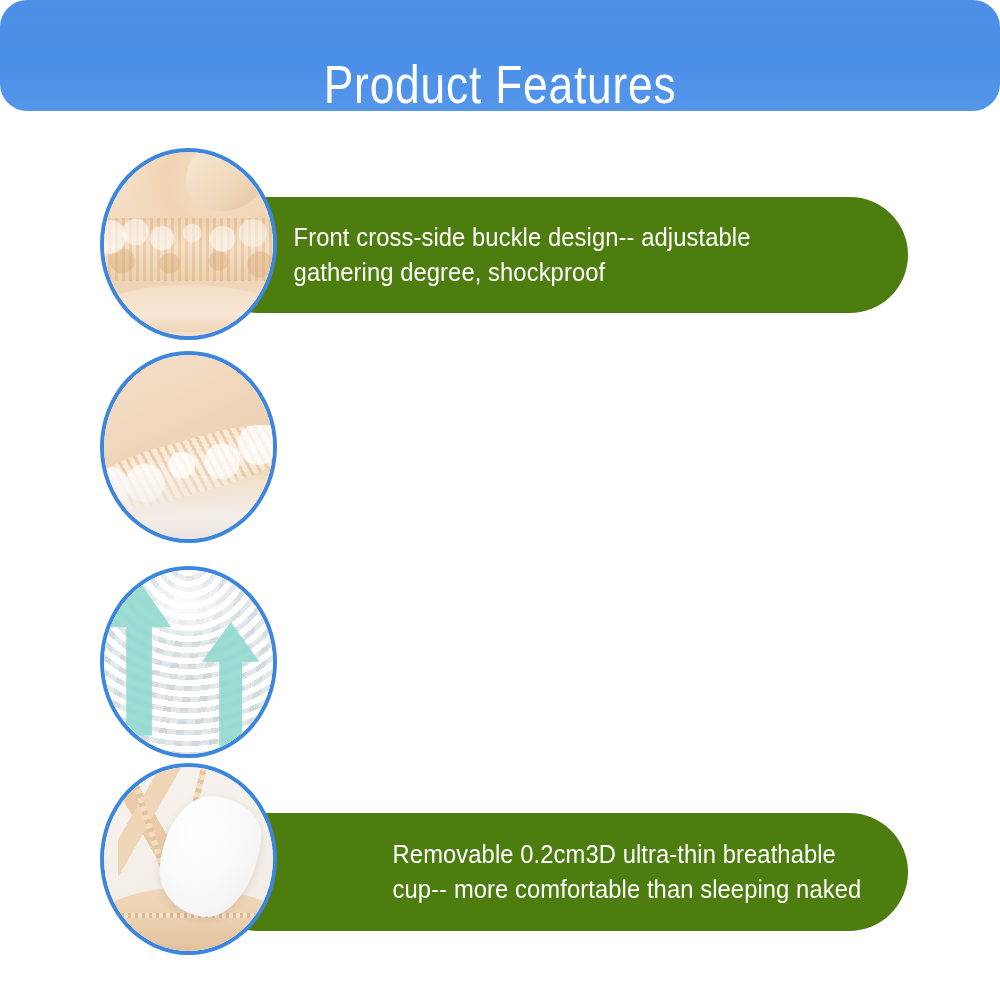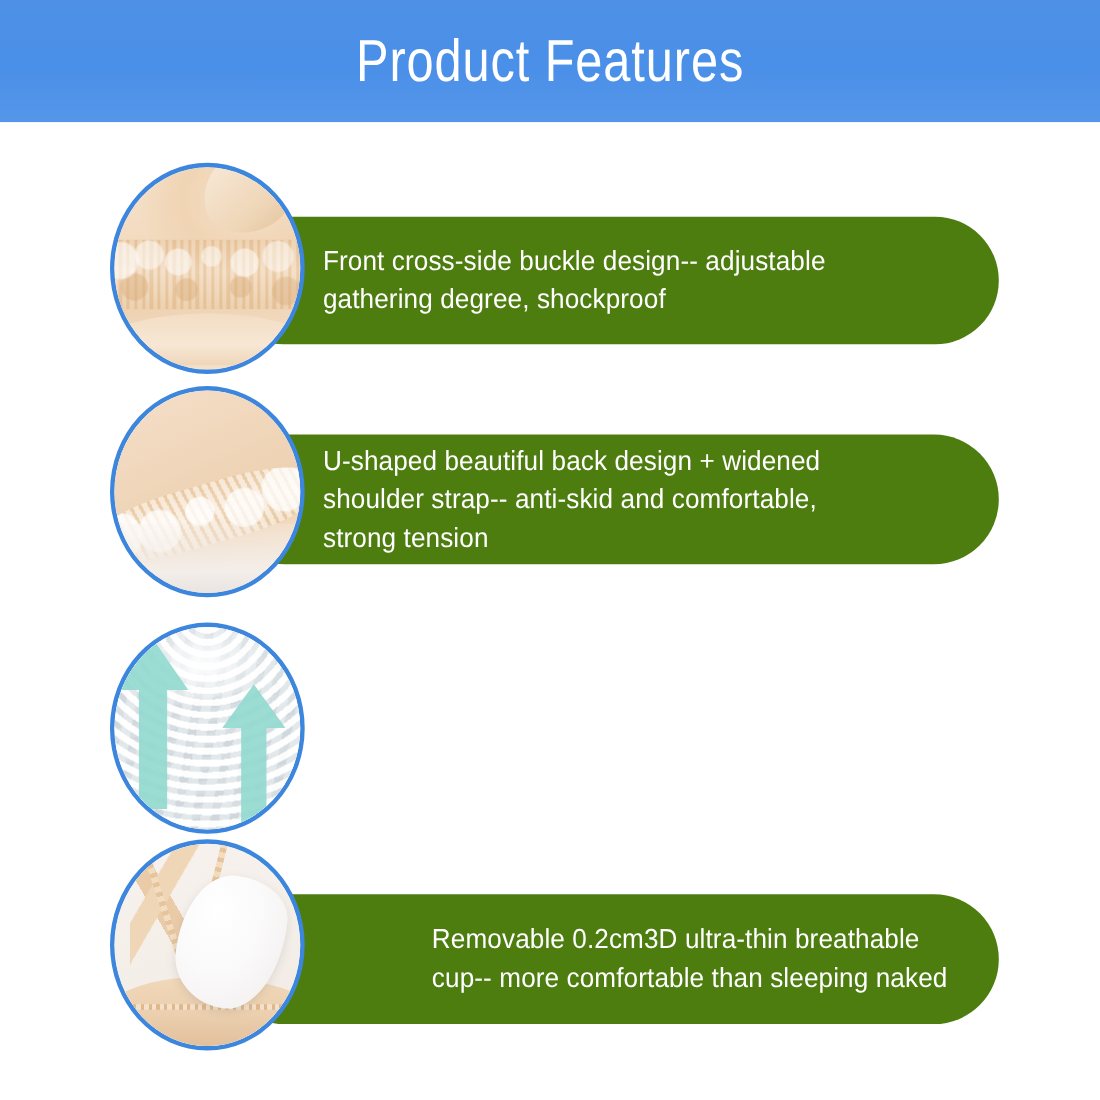--- a/index.html
+++ b/index.html
@@ -21,22 +21,23 @@
 
   
   .header-bar {
     position: absolute;
     left: 0;
     top: 0;
     width: 1000px;
     height: 111px;
     background: linear-gradient(180deg, #4d90e6 0%, #4a8fe8 55%, #5596e9 100%);
     display: flex;
-    align-items: center;
+    align-items: flex-end;
     justify-content: center;
+    border-radius: 27px;
   }
   .header-title {
     color: #ffffff;
     font-size: 54px;
     line-height: 54px;
     font-weight: 400;
     letter-spacing: 1px;
     transform: scaleX(0.82);
     transform-origin: center center;
     white-space: nowrap;
@@ -267,25 +268,20 @@
       <div class="photo" style="top:37px;">
         <div class="photo-inner ph1">
           <div class="lace"></div>
           <div class="strap"></div>
           <div class="hem"></div>
         </div>
       </div>
     </div>
 
     <div class="feature-row">
-      <div class="pill" style="top:75px; height:118px;">
-        <div class="pill-text">U-shaped beautiful back design + widened
-shoulder strap-- anti-skid and comfortable,
-strong tension</div>
-      </div>
       <div class="photo" style="top:31px;">
         <div class="photo-inner ph2">
           <div class="body"></div>
           <div class="laceedge"></div>
           <div class="shade"></div>
         </div>
       </div>
     </div>
 
     <div class="feature-row">

